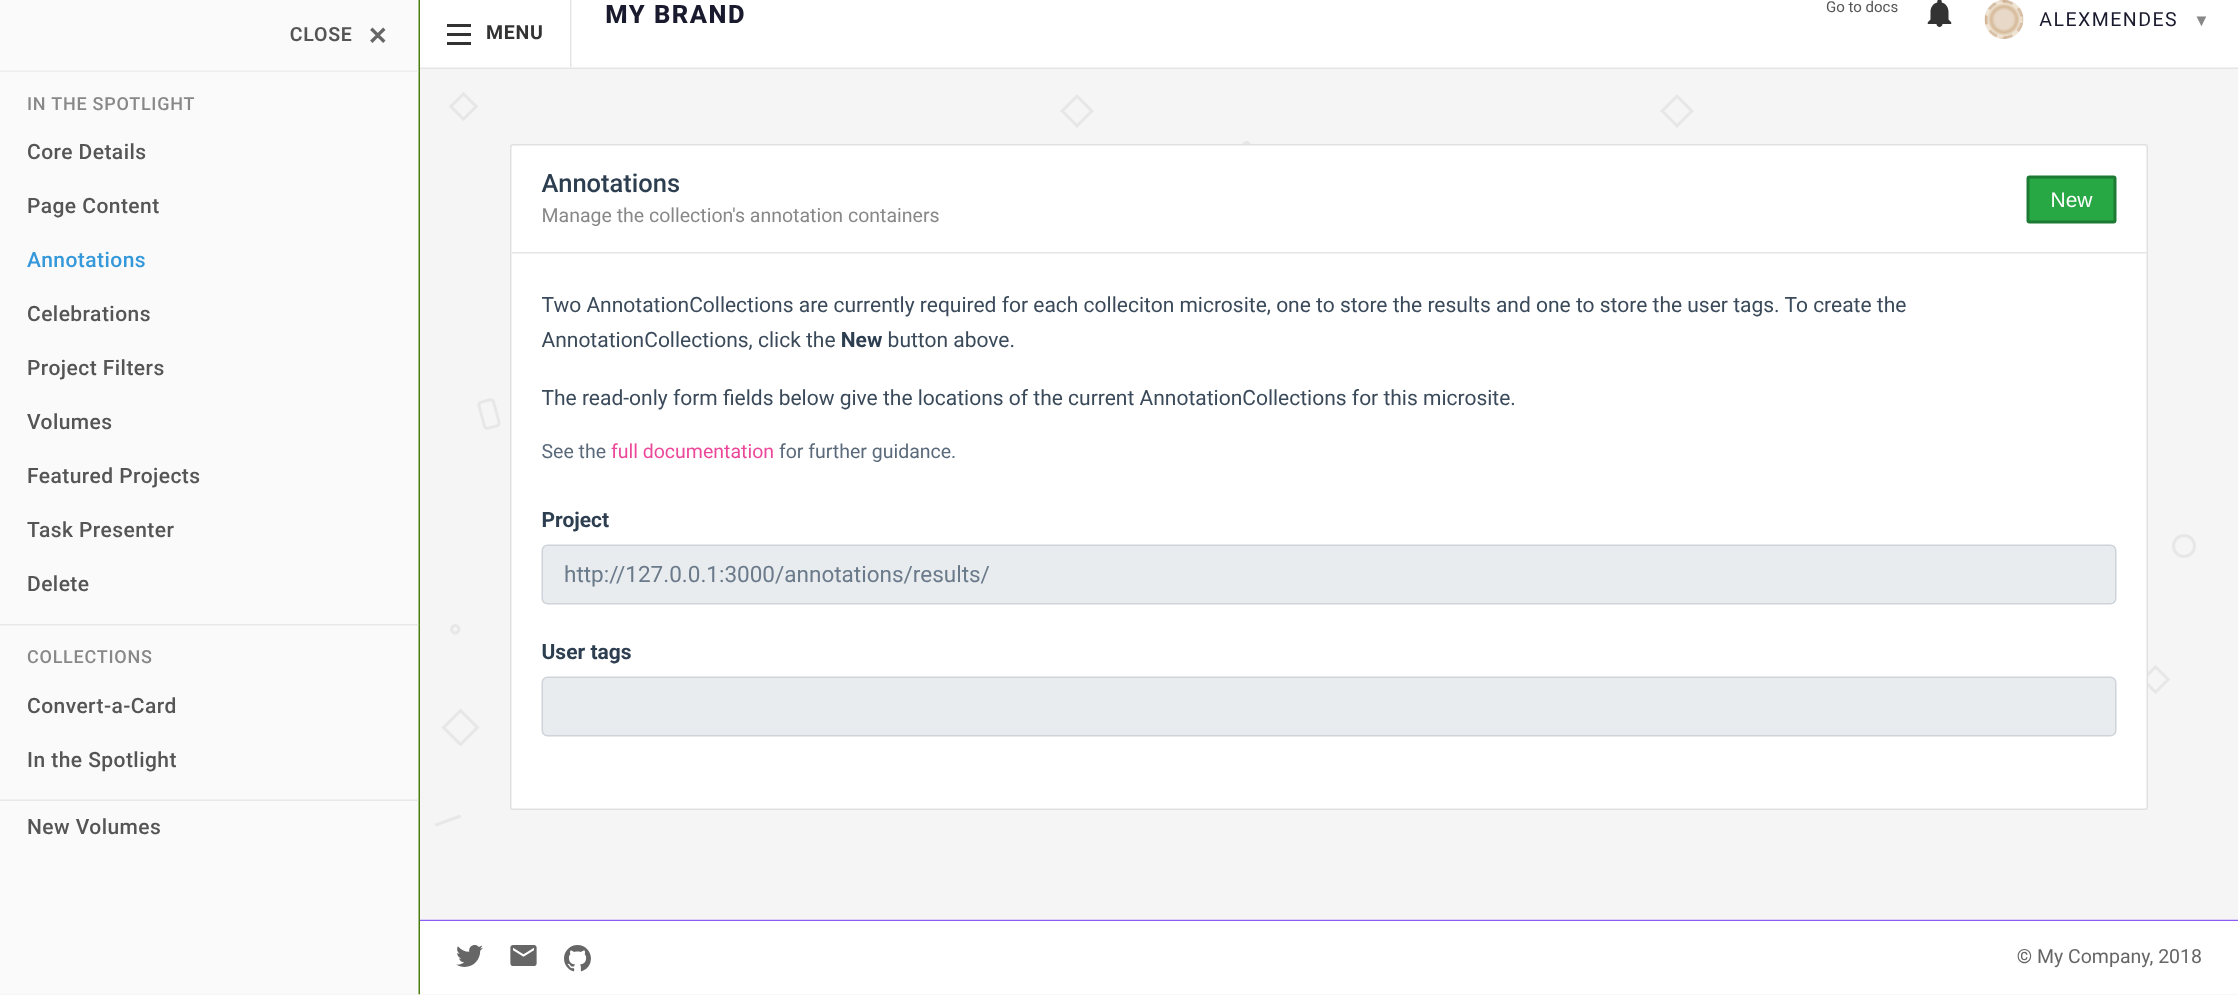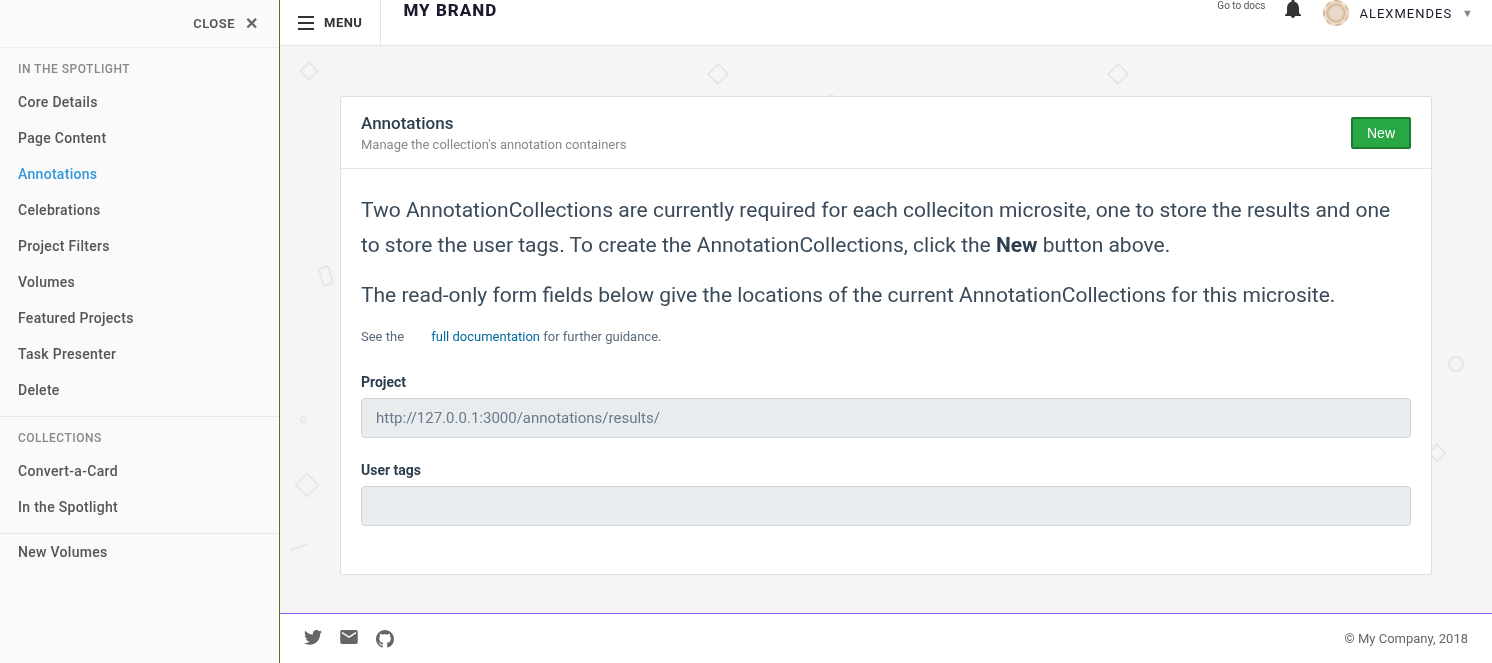--- a/index.html
+++ b/index.html
@@ -165,32 +165,32 @@
       padding: 6px 14px;
       font-size: 14px;
       font-weight: 500;
       cursor: pointer;
       border-radius: 2px;
     }
     .card-body {
       padding: 24px 20px;
     }
     .body-text {
-      font-size: 21px;
+      font-size: 14px;
       color: #3a4a5a;
       line-height: 1.65;
       margin-bottom: 16px;
     }
     .body-text strong { font-weight: 700; color: #2c3e50;}
     .hint {
       font-size: 13px;
       color: #5a6a7a;
       margin-bottom: 30px;
     }
-    .hint a { color: #0369a1; text-decoration: none; cursor: pointer; margin-left: 24px;}
+    .hint a { color: #ec4899; text-decoration: none; cursor: pointer;}
     .field-label {
       font-size: 14px;
       font-weight: 700;
       color: #2c3e50;
       margin-bottom: 8px;
     }
     .field-input {
       width: 100%;
       padding: 10px 14px;
       font-size: 15px;

